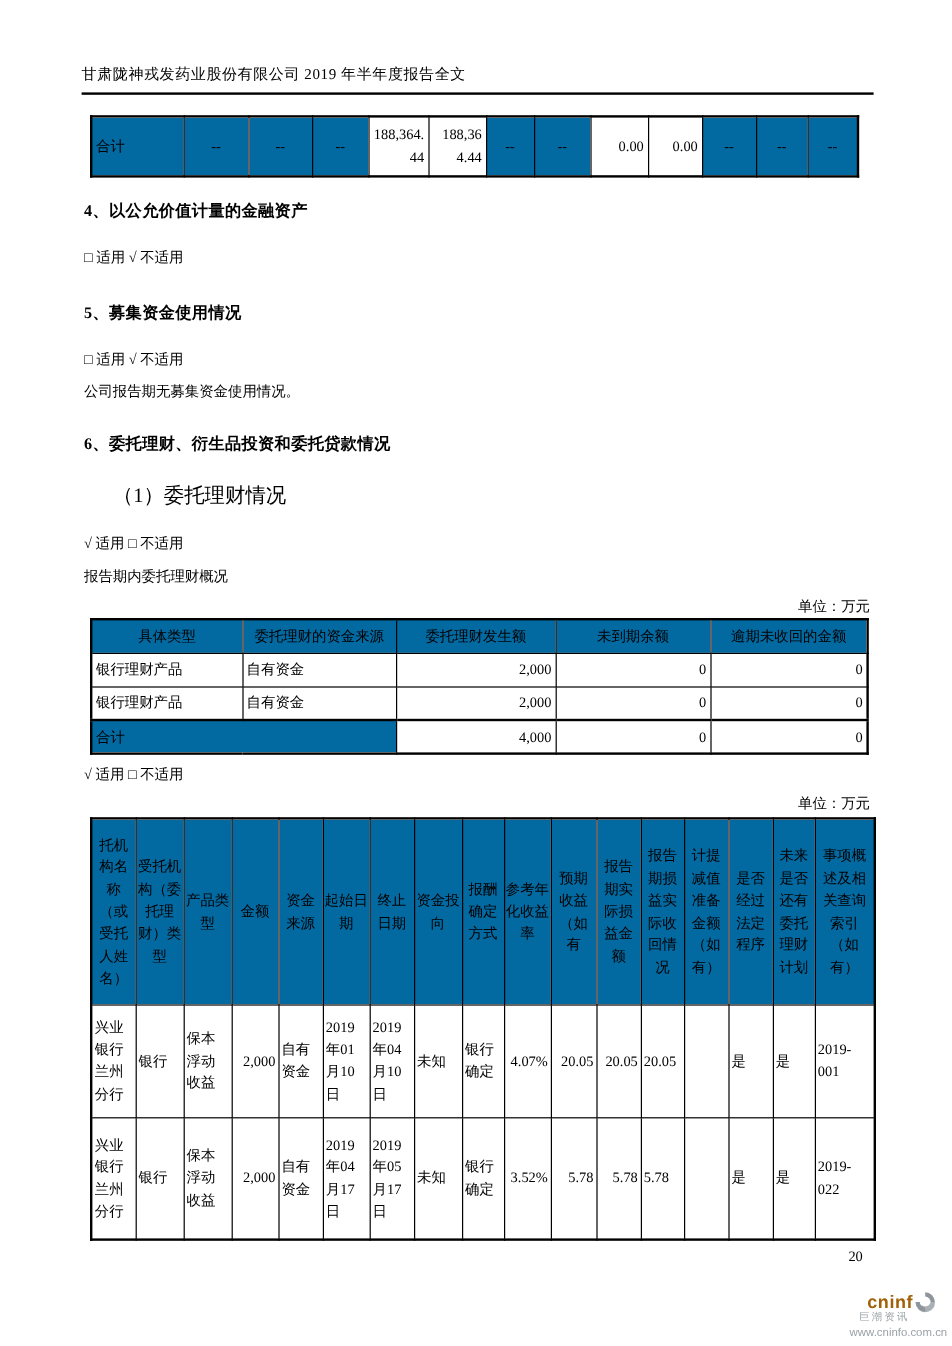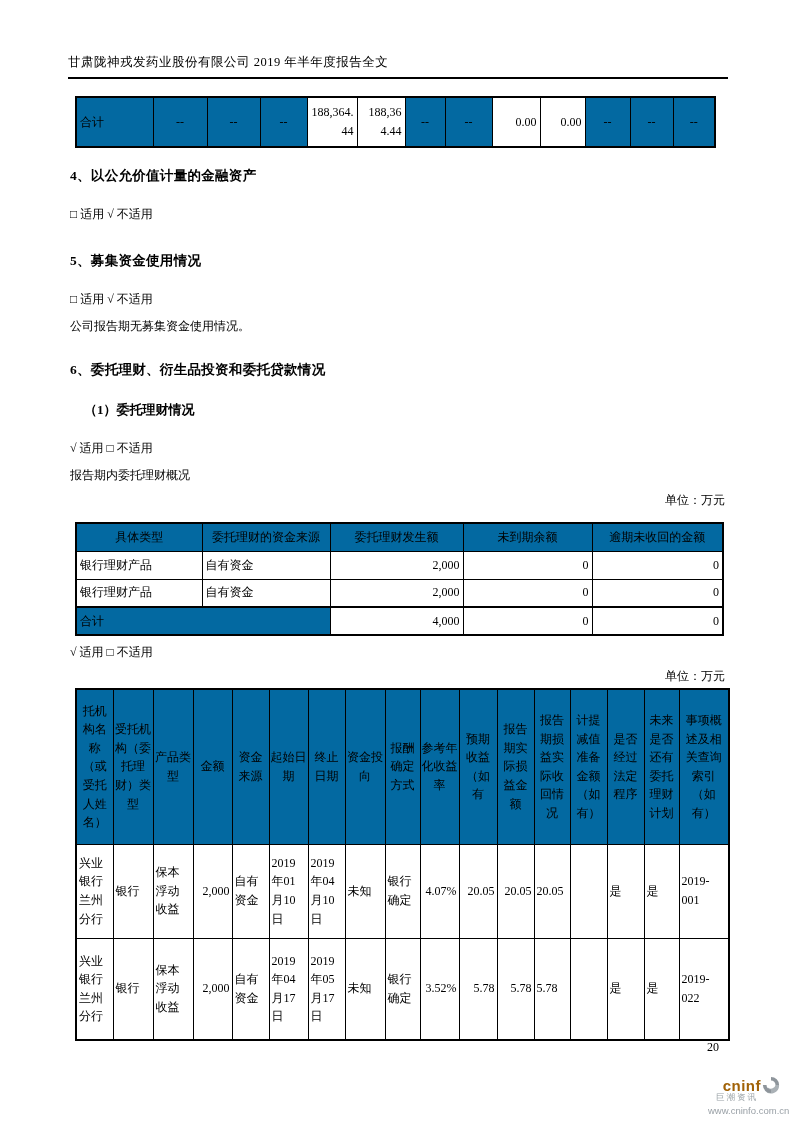--- a/index.html
+++ b/index.html
@@ -22,28 +22,28 @@
   .brk { word-break:break-all; }
 
   
   .t-carry { margin-top:17px; width:641px; }
   .t-carry td { height:50px; }
 
   
   .h-num { font-size:13.5px; font-weight:bold; margin:19px 0 0 2px; letter-spacing:0.3px; }
   .h-num.s5 { margin-top:29px; }
   .h-num.s6 { margin-top:26px; }
-  .h-sub { font-size:13px; font-weight:bold; margin:22px 0 0 16px; }
+  .h-sub { font-size:17px; font-weight:normal; margin:22px 0 0 26px; }
   .apply { font-size:12px; margin:21px 0 0 2px; }
   .apply.tight { margin-top:8px; }
   .body-text { font-size:12px; margin:10px 0 0 2px; }
   .unit { font-size:12px; text-align:right; margin:8px 3px 0 0; }
 
   
-  .t-overview { margin-top:13px; width:649px; }
+  .t-overview { margin-top:1px; width:649px; }
   .t-overview td, .t-overview th { height:28px; }
   .t-overview tr.total td { border-top:2px solid #000; }
 
   
   .t-detail { margin-top:3px; width:655px; }
   .t-detail th { height:155px; text-align:center; padding:2px 1px; }
   .t-detail td { padding:2px 2px; vertical-align:middle; }
   .t-detail tr.dr1 td { height:94px; }
   .t-detail tr.dr2 td { height:102px; }
 

